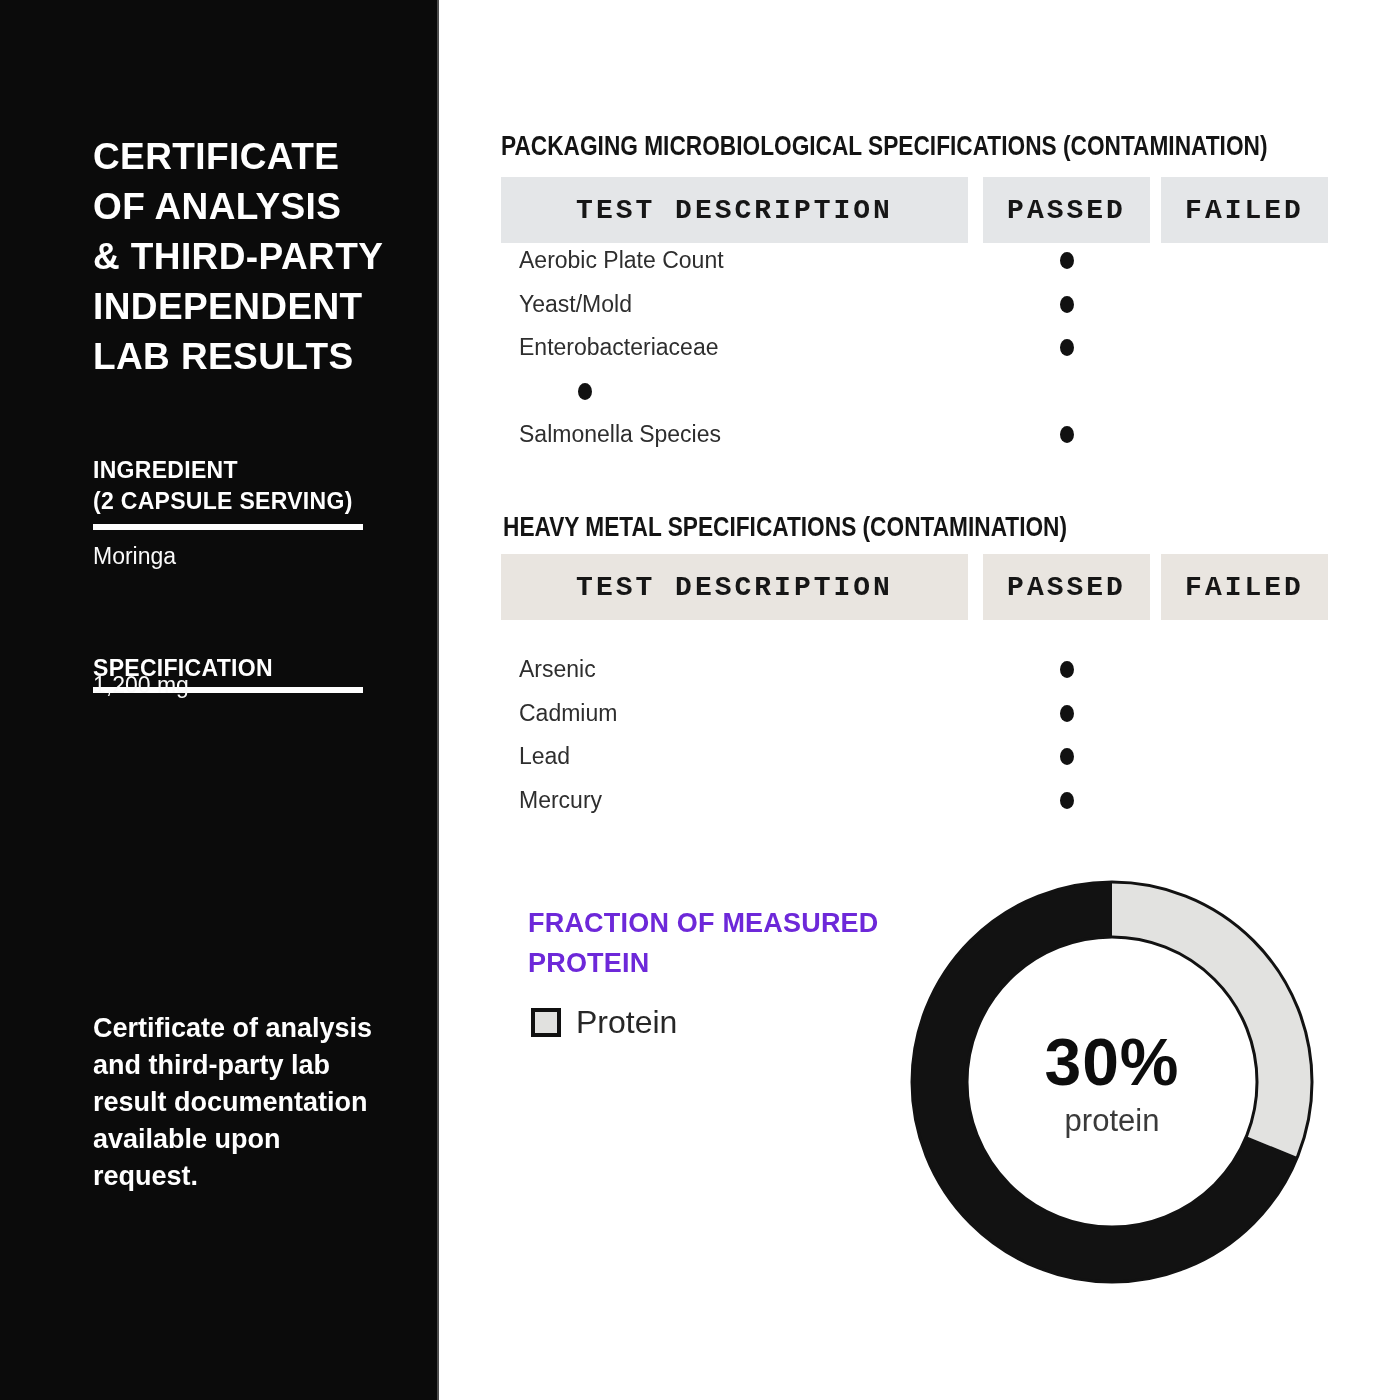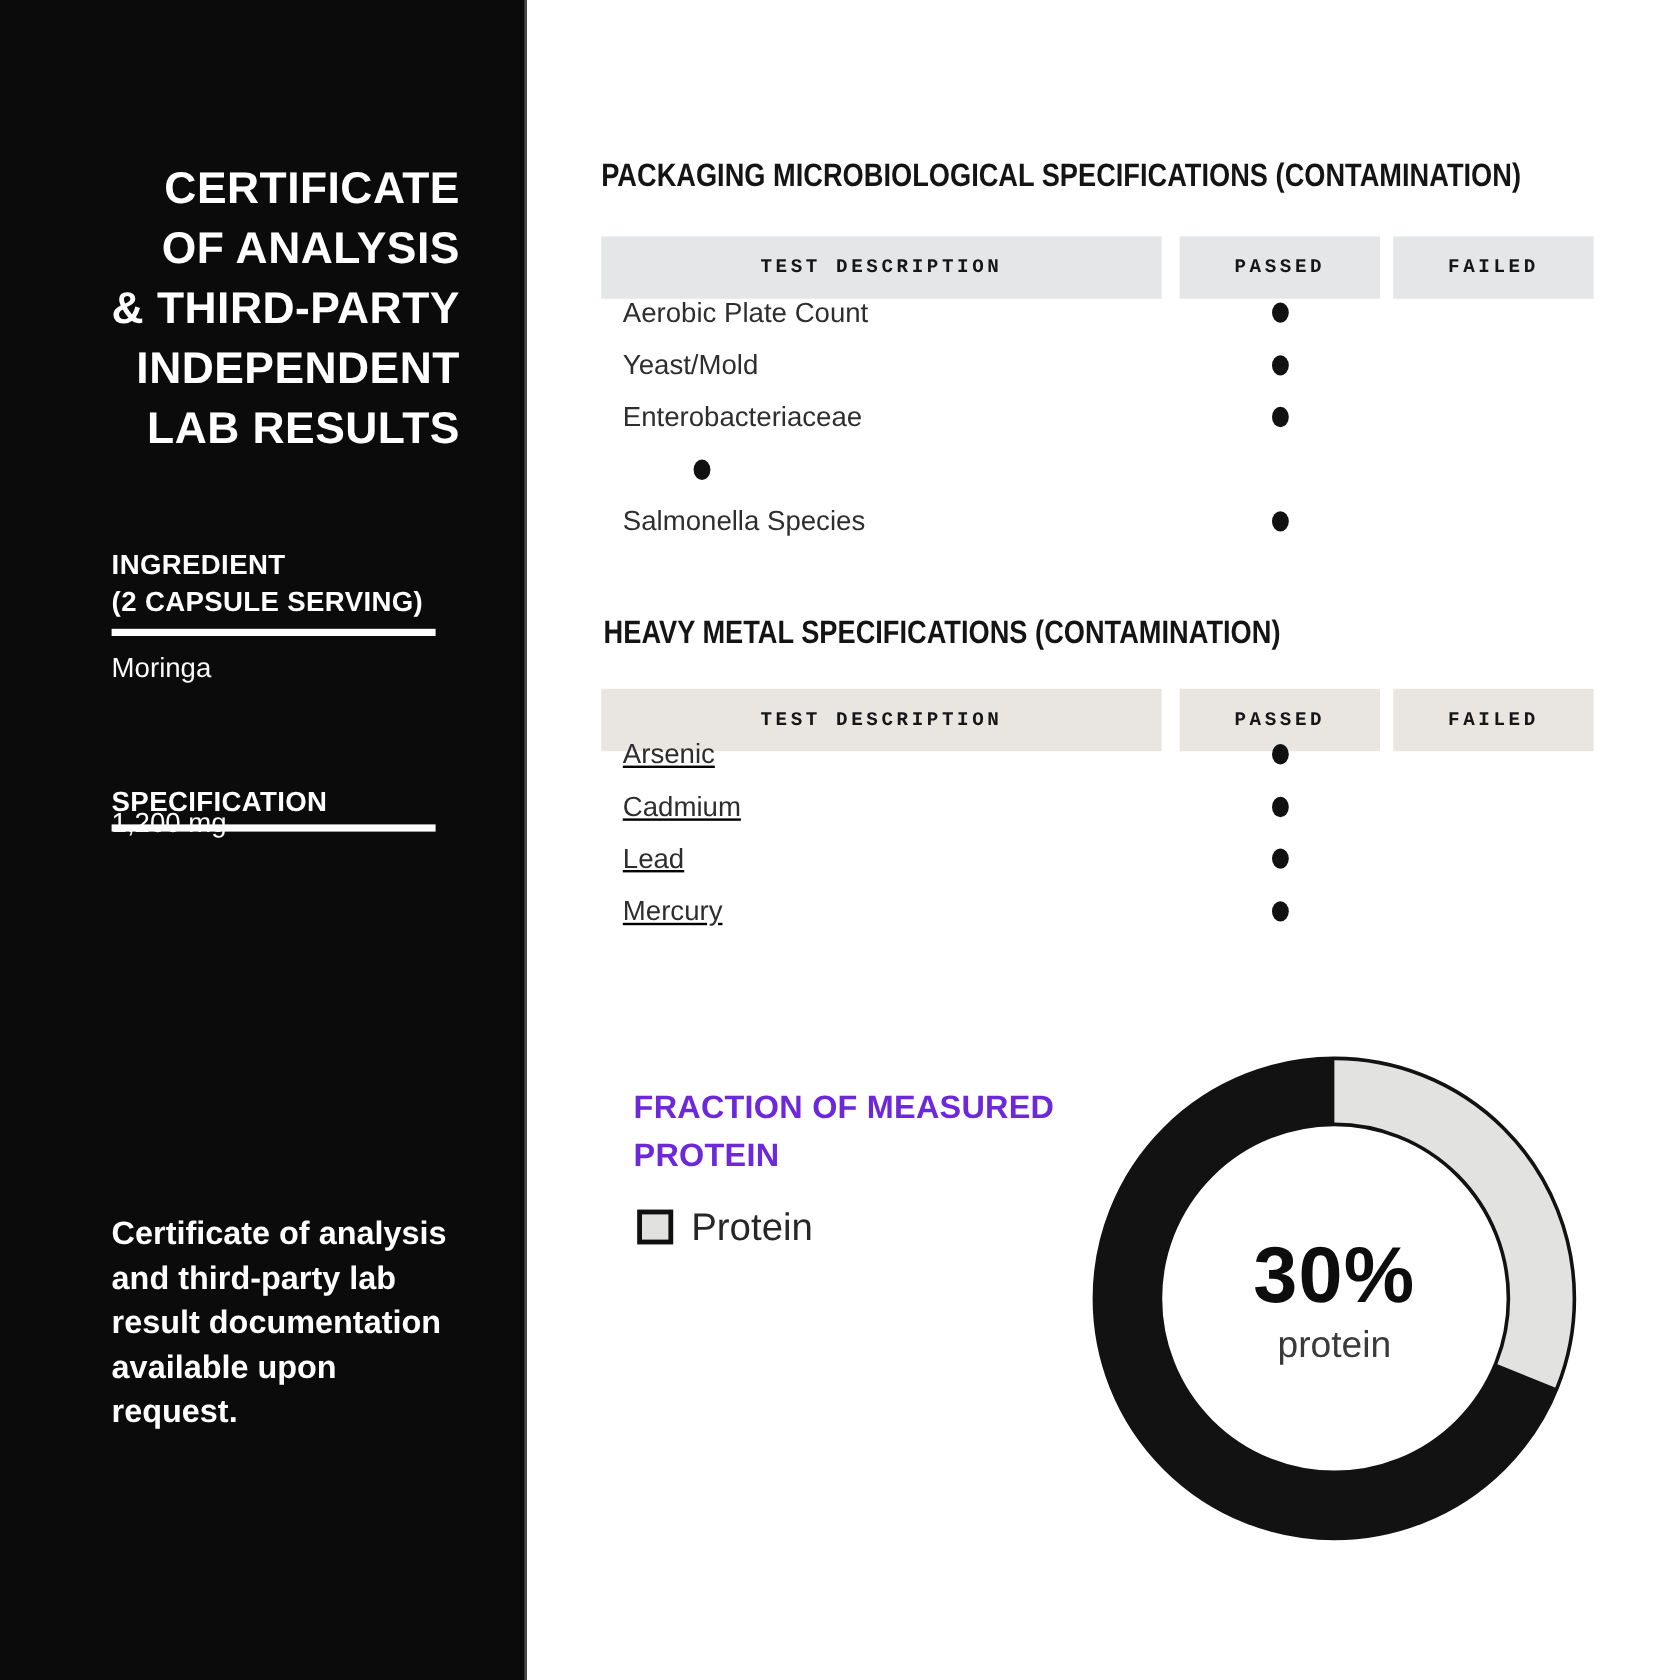--- a/index.html
+++ b/index.html
@@ -10,40 +10,39 @@
     font-family:"Liberation Sans","DejaVu Sans",sans-serif;
     overflow:hidden;
   }
   
   .sidebar{
     position:absolute;left:0;top:0;width:437px;height:1400px;
     background:#0b0b0b;color:#ffffff;
     border-right:2px solid #4d4d4d;box-sizing:content-box;
   }
   .coa-title{position:absolute;left:93px;top:132px;
-    font-size:37px;font-weight:700;line-height:50px;letter-spacing:.4px;text-align:right;}
+    font-size:37px;font-weight:700;line-height:50px;letter-spacing:.4px;}
   .side-label{position:absolute;left:93px;font-size:23px;font-weight:700;
     line-height:31px;letter-spacing:.3px;}
   .side-rule{position:absolute;left:93px;width:270px;height:6px;background:#ffffff;}
   .side-value{position:absolute;left:93px;font-size:23px;font-weight:400;color:#fafafa;}
   .footnote{position:absolute;left:93px;top:1010px;
     font-size:27px;font-weight:700;line-height:37px;}
   
   .section-heading{
     position:absolute;color:#141414;font-size:27px;font-weight:700;
     white-space:nowrap;transform:scaleX(.84);transform-origin:left top;
   }
   
   .hcell{
-    position:absolute;height:52px;
+    position:absolute;height:66px;
     display:flex;align-items:center;justify-content:center;
     font-family:"Liberation Mono","DejaVu Sans Mono",monospace;
-    font-weight:700;font-size:16px;letter-spacing:3px;color:#161616;
+    font-weight:700;font-size:28px;letter-spacing:3px;color:#161616;
     box-sizing:border-box;
-    margin-top:20px;
   }
   .hcell.micro{background:#e4e6e8;}
   .hcell.heavy{background:#e9e5e0;}
   .rows{position:absolute;left:501px;width:830px;}
   .trow{display:flex;align-items:center;height:43.5px;}
   .cell-desc{width:482px;padding-left:18px;box-sizing:border-box;
     font-size:23px;color:#2e2e2e;white-space:nowrap;}
   .cell-mark{width:167px;display:flex;justify-content:center;align-items:center;}
   .cell-mark + .cell-mark{margin-left:11px;}
   .dot{width:14px;height:17px;border-radius:50%;background:#111111;display:block;}
@@ -143,21 +142,21 @@
       </div>
   </div>
 </div>
 
 <div class="section-heading" style="left:503px;top:512px;">HEAVY METAL SPECIFICATIONS (CONTAMINATION)</div>
 
 <div class="hcell heavy" style="left:501px;top:554px;width:467px;">TEST DESCRIPTION</div>
 <div class="hcell heavy" style="left:983px;top:554px;width:167px;">PASSED</div>
 <div class="hcell heavy" style="left:1161px;top:554px;width:167px;">FAILED</div>
 
-<div class="rows" style="top:607px;text-decoration:underline;">
+<div class="rows" style="top:648px;">
   <div class="trow">
     <div class="cell-desc">Arsenic</div>
     <div class="cell-mark">
         <span class="dot" style="visibility: visible;"></span>
       </div>
     <div class="cell-mark">
         <span class="dot" style="visibility: hidden;"></span>
       </div>
   </div>
   <div class="trow">

